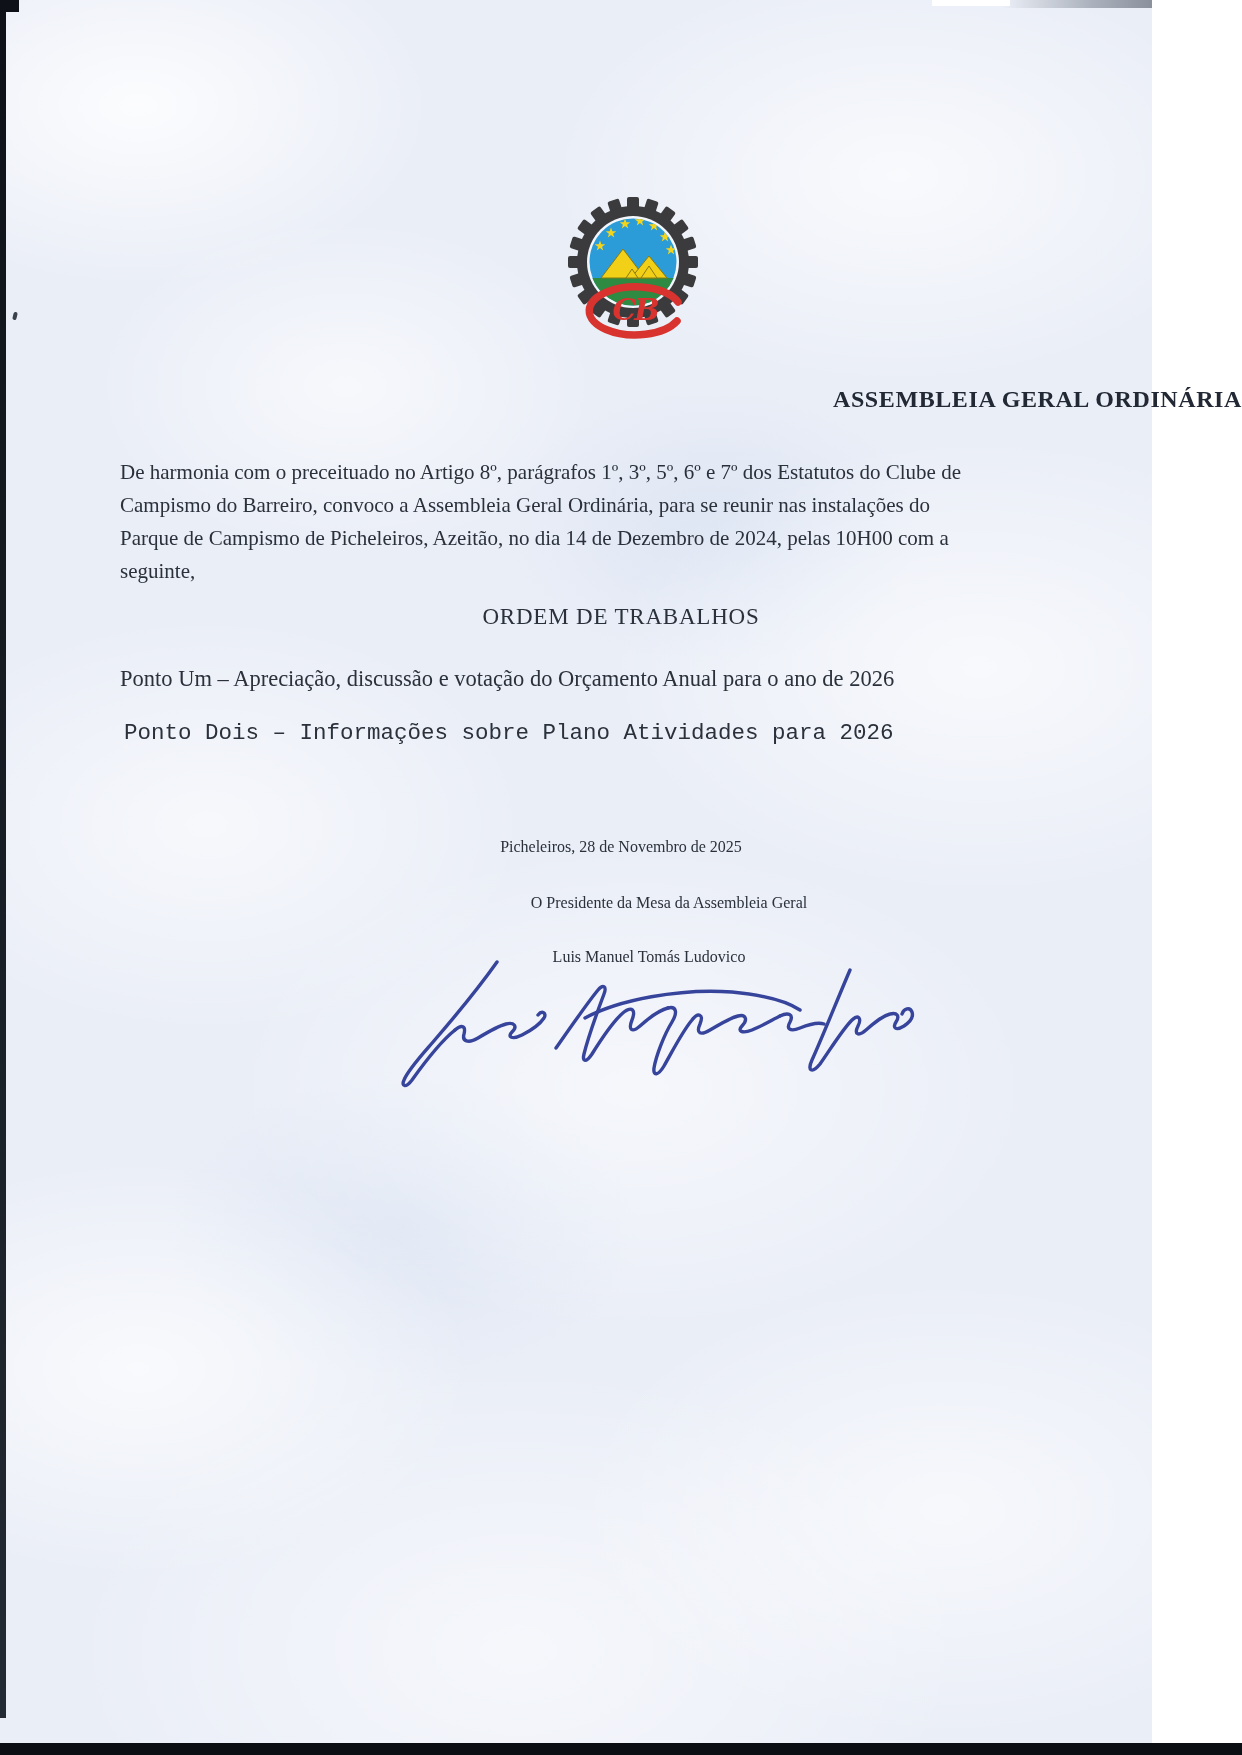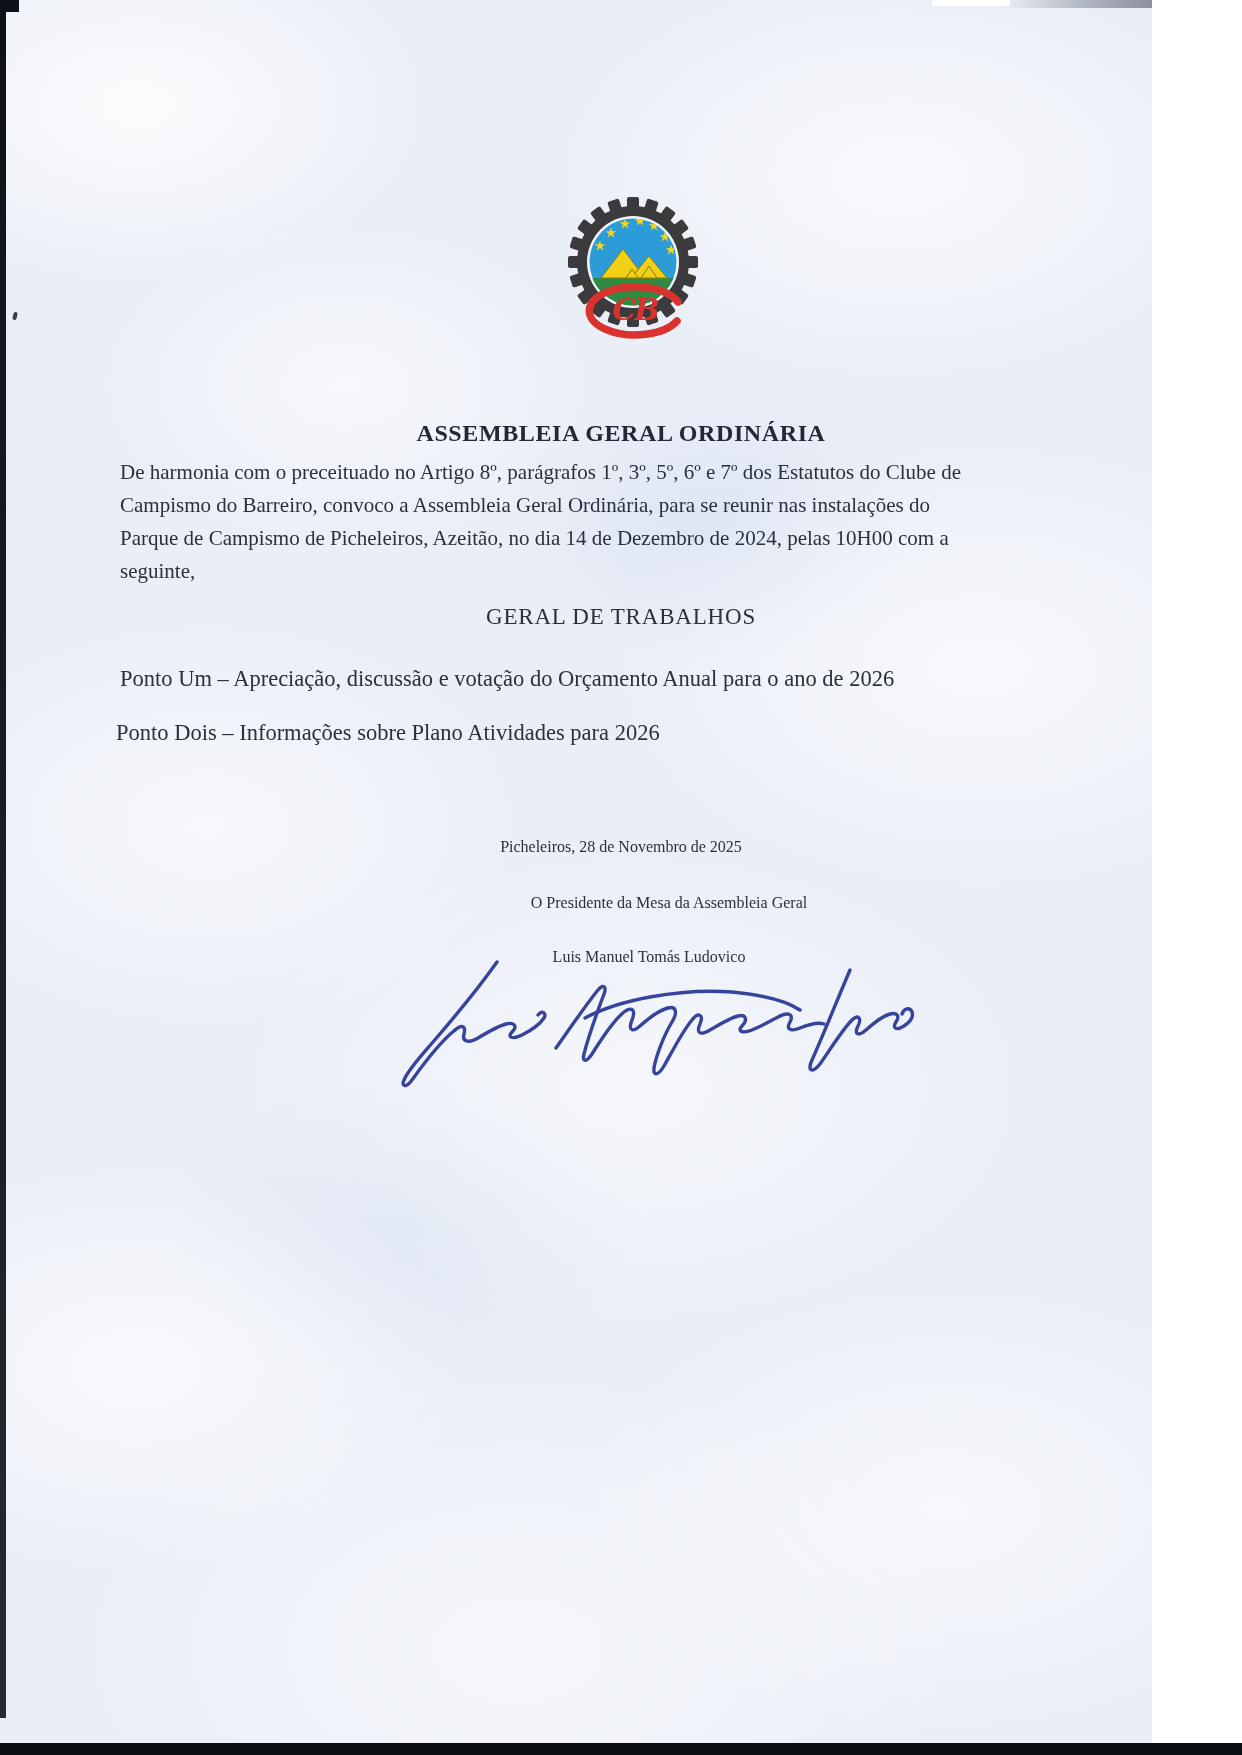--- a/index.html
+++ b/index.html
@@ -110,33 +110,33 @@
             </g>
         </g>
       </g>
       <g>
         <path d="M 155 110 A 46 24 0 1 0 154 129" fill="none" stroke="#d8332e" stroke-width="7.5" stroke-linecap="round"></path>
         <text x="112" y="128" text-anchor="middle" font-family="'DejaVu Serif','Liberation Serif',serif" font-size="30" font-weight="bold" font-style="italic" fill="#d8332e" letter-spacing="-2">CB</text>
       </g>
     </g>
   </svg>
 
-  <div class="abs centered title" style="top:420px;">ASSEMBLEIA GERAL ORDINÁRIA</div>
+  <div class="abs centered title" style="top:386px;text-align:right;">ASSEMBLEIA GERAL ORDINÁRIA</div>
 
   <div class="abs" style="left:120px;top:456px;width:1015px;">
     <div class="bodyline">De harmonia com o preceituado no Artigo 8º, parágrafos 1º, 3º, 5º, 6º e 7º dos Estatutos do Clube de</div>
     <div class="bodyline">Campismo do Barreiro, convoco a Assembleia Geral Ordinária, para se reunir nas instalações do</div>
     <div class="bodyline">Parque de Campismo de Picheleiros, Azeitão, no dia 14 de Dezembro de 2024, pelas 10H00 com a</div>
     <div class="bodyline">seguinte,</div>
   </div>
 
-  <div class="abs centered heading" style="top:604px;">GERAL DE TRABALHOS</div>
+  <div class="abs centered heading" style="top:604px;">ORDEM DE TRABALHOS</div>
 
   <div class="abs agenda" style="left:120px;top:666px;">Ponto Um – Apreciação, discussão e votação do Orçamento Anual para o ano de 2026</div>
-  <div class="abs agenda" style="left:116px;top:720px;">Ponto Dois – Informações sobre Plano Atividades para 2026</div>
+  <div class="abs agenda" style="left:124px;top:720px;font-family:Liberation Mono, monospace;">Ponto Dois – Informações sobre Plano Atividades para 2026</div>
 
   <div class="abs centered closing" style="top:838px;">Picheleiros, 28 de Novembro de 2025</div>
   <div class="abs centered closing" style="top:894px;margin-left:48px;">O Presidente da Mesa da Assembleia Geral</div>
   <div class="abs centered closing" style="top:948px;padding-left:28px;">Luis Manuel Tomás Ludovico</div>
 
   <svg class="abs" style="left:360px;top:958px;" width="560" height="145" viewBox="0 0 560 145">
     <g fill="none" stroke="#36449b" stroke-width="3.4" stroke-linecap="round" stroke-linejoin="round">
       <path d="M137,4 C120,28 92,62 73,84 C60,99 48,112 44,122 C41,129 46,130 52,122 C62,108 80,84 95,72"></path>
       <path d="M95,72 C102,66 106,68 104,76 C102,83 108,86 118,80 C128,74 138,68 146,66 C154,64 158,68 152,74 C147,79 152,82 162,77 C172,72 180,66 184,60 C187,55 182,52 178,57"></path>
       <path d="M196,90 C210,70 228,44 238,32 C243,26 247,28 244,36 C238,52 228,80 224,96 C222,104 226,105 232,96 C242,80 254,62 264,54 C272,48 276,52 272,62 C268,72 272,75 280,68 C290,59 300,52 308,50"></path>

